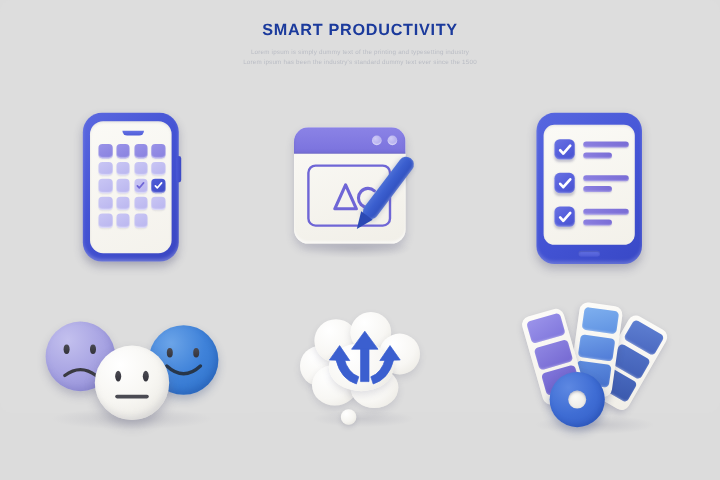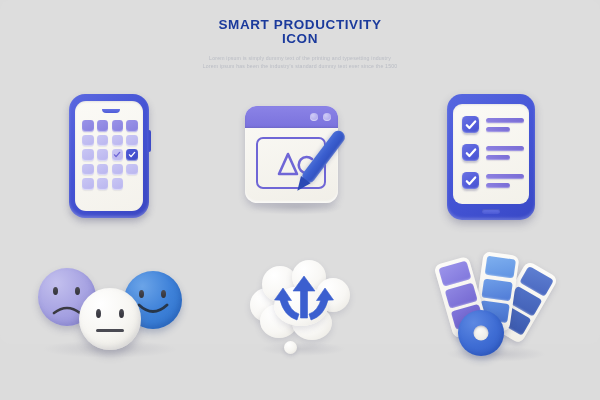--- a/index.html
+++ b/index.html
@@ -308,21 +308,20 @@
   }
 </style>
 </head>
 <body>
 
 <div id="stage">
 
   <div class="header">
     <div class="title">
       <span>SMART PRODUCTIVITY</span>
-      <span class="l2">ICON</span>
     </div>
     <div class="subtitle">
       <span>Lorem ipsum is simply dummy text of the printing and typesetting industry</span>
       <span>Lorem ipsum has been the industry's standard dummy text ever since the 1500</span>
     </div>
   </div>
 
   <div class="icon-cell" id="icon-phone">
     <div class="phone-shadow"></div>
     <div class="phone-body"></div>

